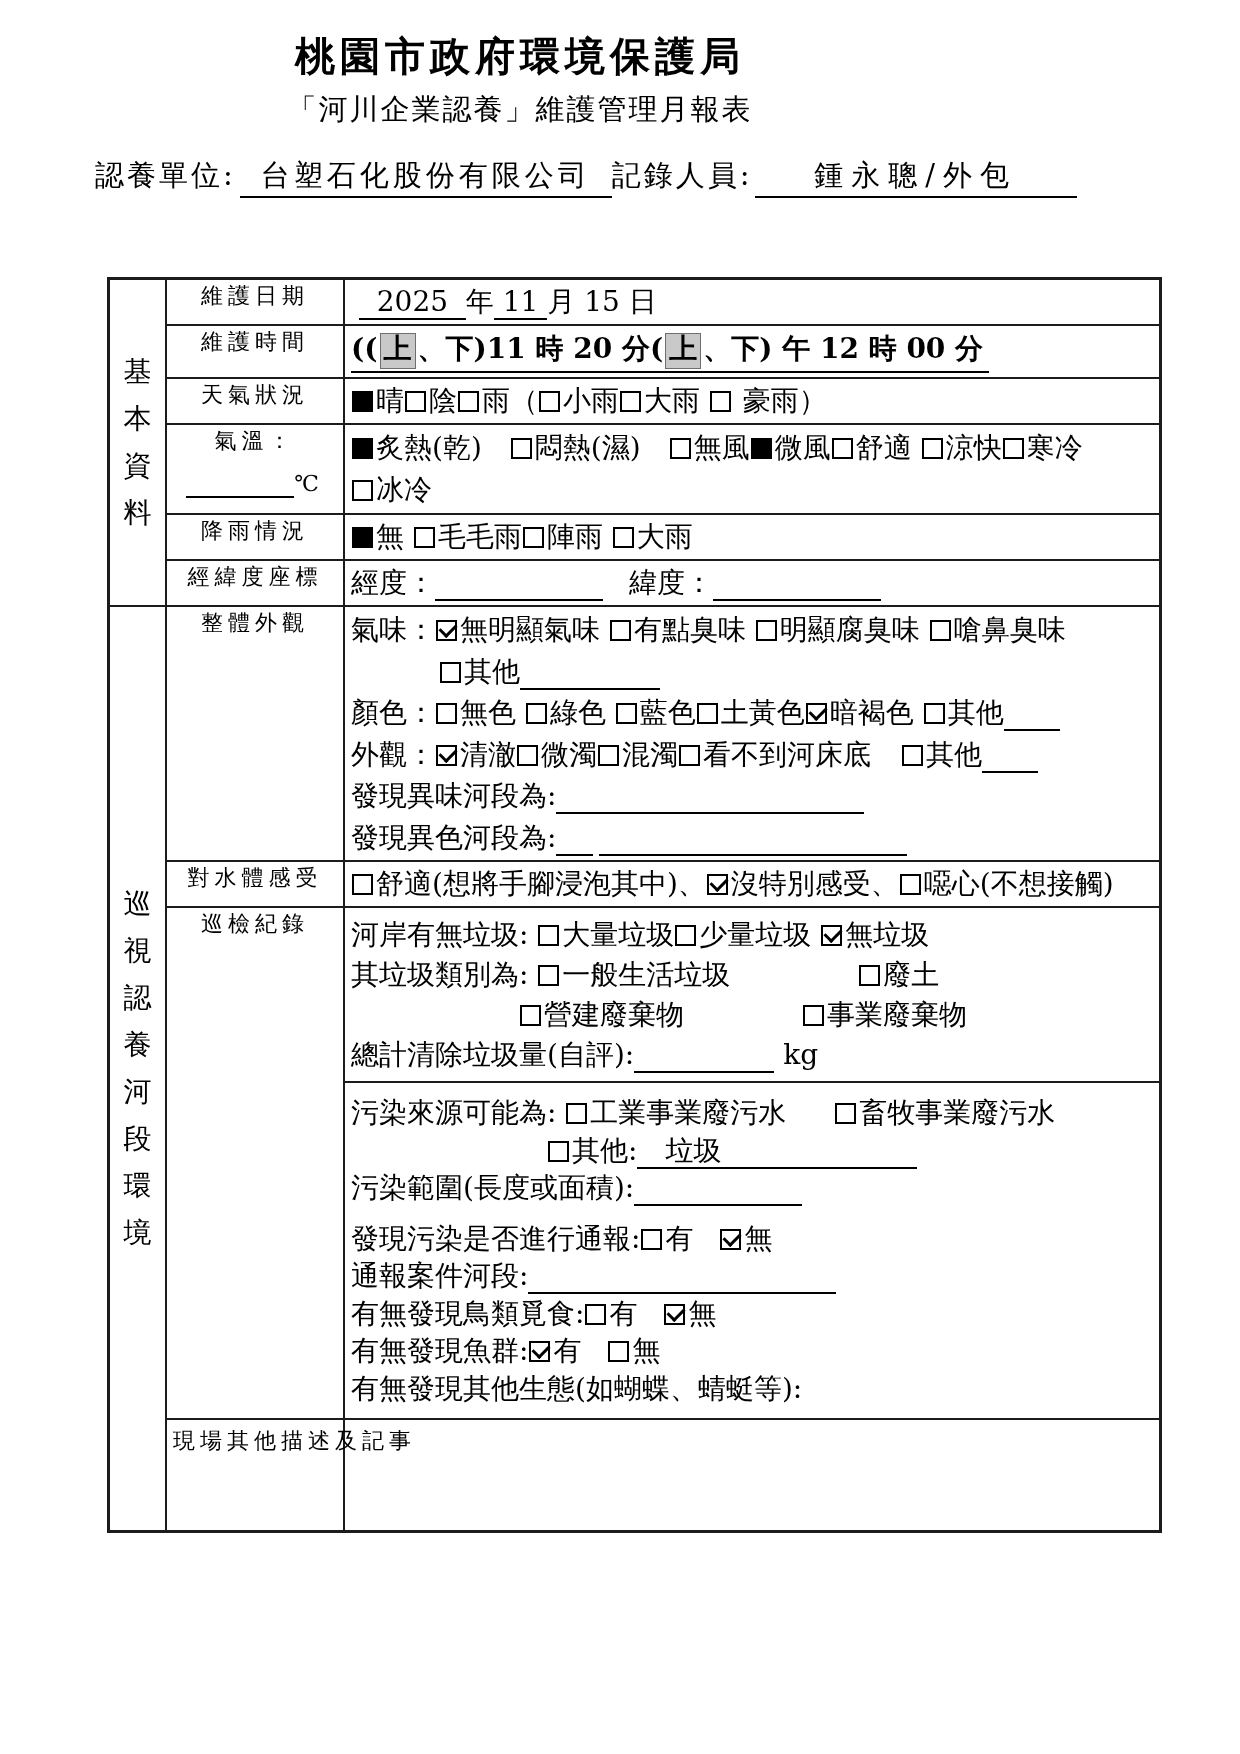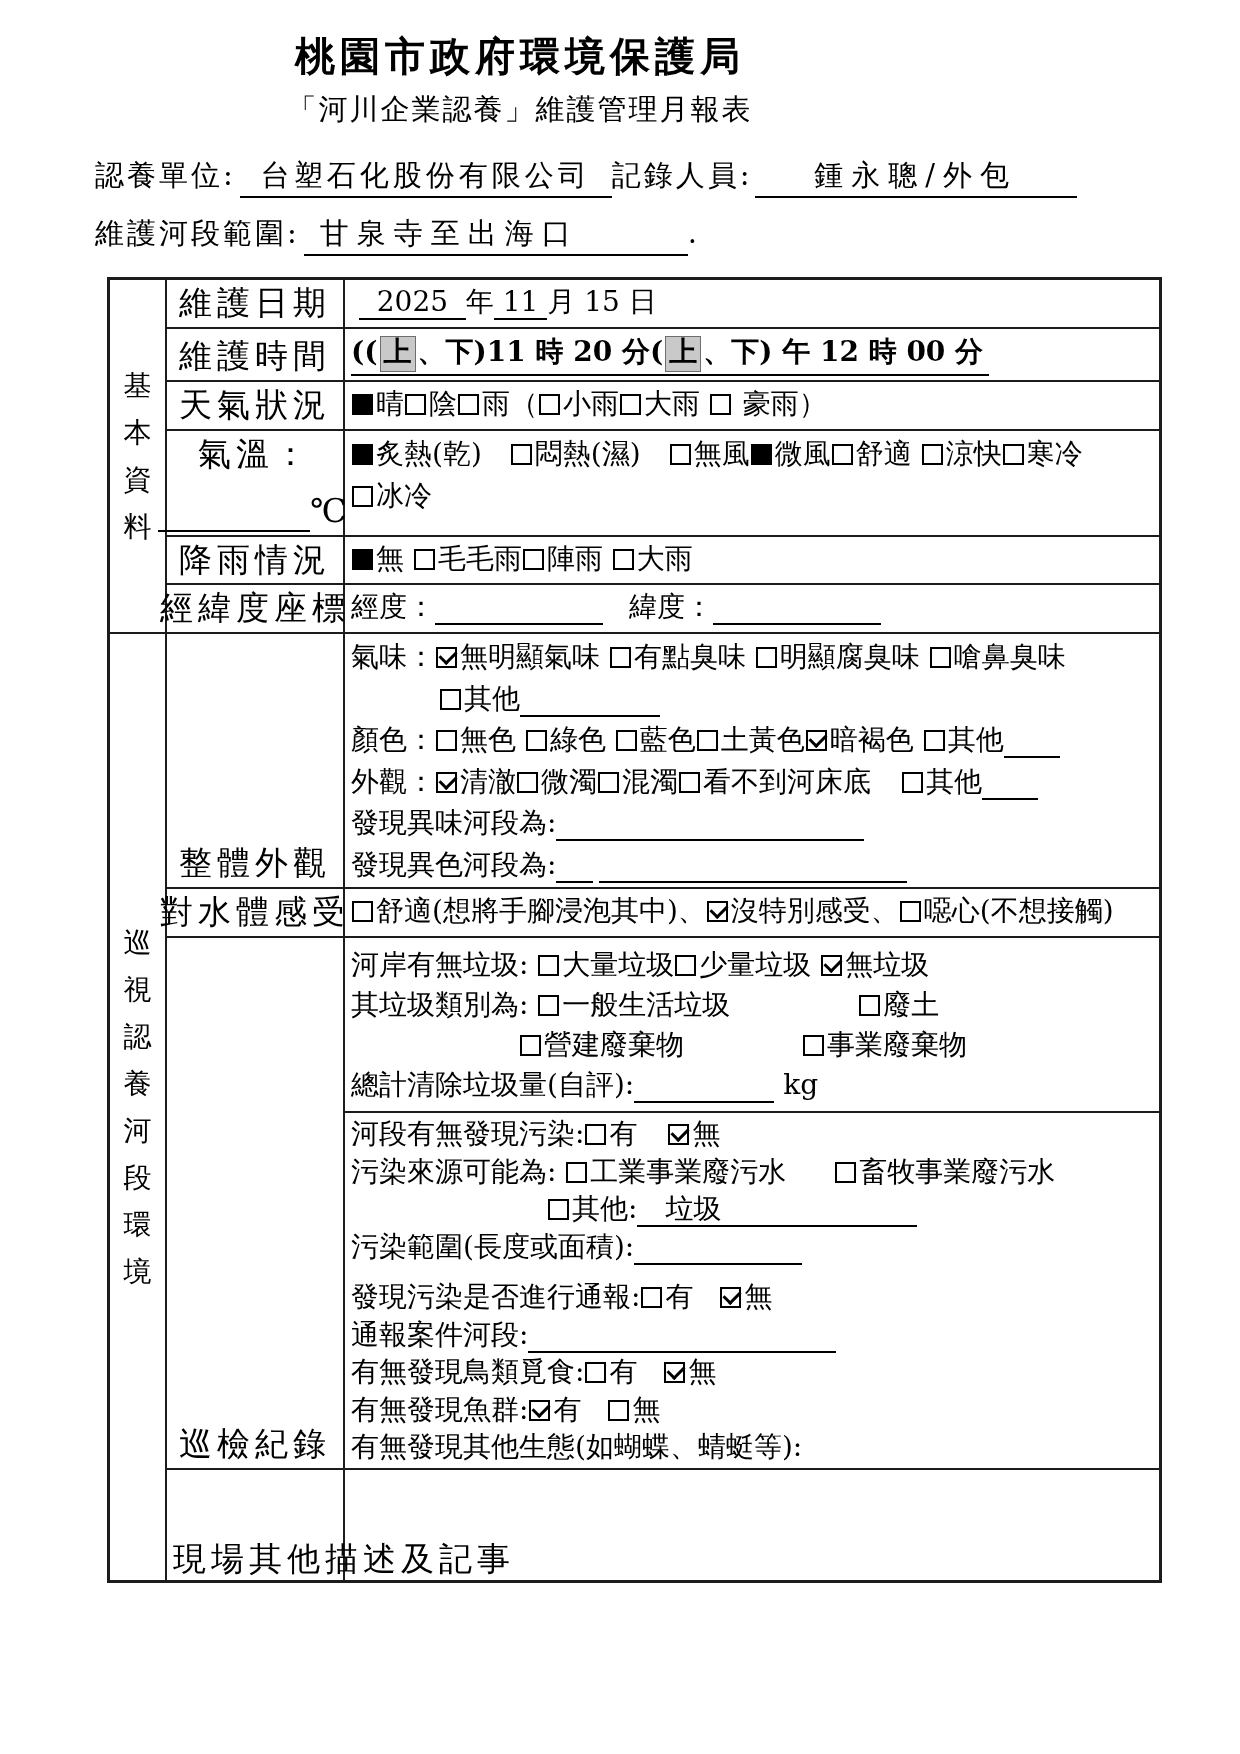--- a/index.html
+++ b/index.html
@@ -35,22 +35,22 @@
   .side-cell{
     width:55px;flex:0 0 55px;border-right:2px solid #1c1c1c;
     display:flex;flex-direction:column;justify-content:center;align-items:center;
     gap:9px;font-size:28px;
   }
   .sec-rows{flex:1;display:flex;flex-direction:column;min-width:0;}
   .row{display:flex;box-sizing:border-box;}
   .row + .row{border-top:2px solid #1c1c1c;}
   .label-cell{
     width:178px;flex:0 0 178px;border-right:2px solid #1c1c1c;
-    display:flex;flex-direction:column;justify-content:flex-end;align-items:center;
-    text-align:center;font-size:33px;letter-spacing:5px;
+    display:flex;flex-direction:column;justify-content:flex-start;align-items:center;
+    text-align:center;font-size:22px;letter-spacing:5px;
     padding:2px 6px;box-sizing:border-box;gap:14px;
   }
   .label-cell .line{line-height:1.3;white-space:nowrap;}
   .label-cell.left{align-items:flex-start;text-align:left;}
   .label-cell.left .line{white-space:normal;line-height:38px;}
   .content-cell{flex:1;display:flex;flex-direction:column;min-width:0;}
   .block{padding:2px 4px 2px 6px;box-sizing:border-box;display:flex;flex-direction:column;justify-content:center;}
   .block + .block{border-top:2px solid #1c1c1c;}
   .line{white-space:nowrap;}
   .seg-t{white-space:pre;}
@@ -82,25 +82,20 @@
   <div class="subtitle">「河川企業認養」維護管理月報表</div>
 
   <div class="fields">
     <div class="fline">
       <span class="flabel">認養單位:</span>
         <span class="fv unit">台塑石化股份有限公司</span>
         <span class="fgap"></span>
         <span class="flabel">記錄人員:</span>
         <span class="fv rec">鍾永聰/外包</span>
     </div>
-    <div class="fline second">
-      <span class="flabel">維護河段範圍:</span>
-        <span class="fv river">甘泉寺至出海口</span>
-        <span>.</span>
-    </div>
   </div>
 
   <div class="form-table" id="form-table">
       <div class="section">
         <div class="side-cell">
           <div class="vchar">基</div>
           <div class="vchar">本</div>
           <div class="vchar">資</div>
           <div class="vchar">料</div>
         </div>
@@ -211,21 +206,20 @@
               <div class="line"><span class="seg-t">巡檢紀錄</span></div>
             </div>
             <div class="content-cell">
               <div class="block" style="min-height: 173px;">
                 <div class="line" style="line-height: 40px;"><span class="seg-t">河岸有無垃圾: </span><span class="cb e"></span><span class="seg-t">大量垃圾</span><span class="cb e"></span><span class="seg-t">少量垃圾 </span><span class="cb x"></span><span class="seg-t">無垃圾</span></div>
                 <div class="line" style="line-height: 40px;"><span class="seg-t">其垃圾類別為: </span><span class="cb e"></span><span class="seg-t">一般生活垃圾</span><span class="sp" style="width: 128px;"></span><span class="cb e"></span><span class="seg-t">廢土</span></div>
                 <div class="line" style="line-height: 40px;"><span class="sp" style="width: 168px;"></span><span class="cb e"></span><span class="seg-t">營建廢棄物</span><span class="sp" style="width: 118px;"></span><span class="cb e"></span><span class="seg-t">事業廢棄物</span></div>
                 <div class="line" style="line-height: 40px;"><span class="seg-t">總計清除垃圾量(自評):</span><span class="seg-u">　　　　　</span><span class="seg-t"> kg</span></div>
               </div>
               <div class="block" style="min-height: 337px;">
-                <div class="line" style="line-height: 37.5px;"><span class="seg-t">河段有無發現污染:</span><span class="cb e"></span><span class="seg-t">有</span><span class="sp" style="width: 30px;"></span><span class="cb x"></span><span class="seg-t">無</span></div>
                 <div class="line" style="line-height: 37.5px;"><span class="seg-t">污染來源可能為: </span><span class="cb e"></span><span class="seg-t">工業事業廢污水</span><span class="sp" style="width: 48px;"></span><span class="cb e"></span><span class="seg-t">畜牧事業廢污水</span></div>
                 <div class="line" style="line-height: 37.5px;"><span class="sp" style="width: 196px;"></span><span class="cb e"></span><span class="seg-t">其他:</span><span class="seg-u">　垃圾　　　　　　　</span></div>
                 <div class="line" style="line-height: 37.5px;"><span class="seg-t">污染範圍(長度或面積):</span><span class="seg-u">　　　　　　</span></div>
                 <div class="line" style="line-height: 37.5px; margin-top: 13px;"><span class="seg-t">發現污染是否進行通報:</span><span class="cb e"></span><span class="seg-t">有</span><span class="sp" style="width: 26px;"></span><span class="cb x"></span><span class="seg-t">無</span></div>
                 <div class="line" style="line-height: 37.5px;"><span class="seg-t">通報案件河段:</span><span class="seg-u">　　　　　　　　　　　</span></div>
                 <div class="line" style="line-height: 37.5px;"><span class="seg-t">有無發現鳥類覓食:</span><span class="cb e"></span><span class="seg-t">有</span><span class="sp" style="width: 26px;"></span><span class="cb x"></span><span class="seg-t">無</span></div>
                 <div class="line" style="line-height: 37.5px;"><span class="seg-t">有無發現魚群:</span><span class="cb x"></span><span class="seg-t">有</span><span class="sp" style="width: 26px;"></span><span class="cb e"></span><span class="seg-t">無</span></div>
                 <div class="line" style="line-height: 37.5px;"><span class="seg-t">有無發現其他生態(如蝴蝶、蜻蜓等):</span></div>
               </div>
             </div>

